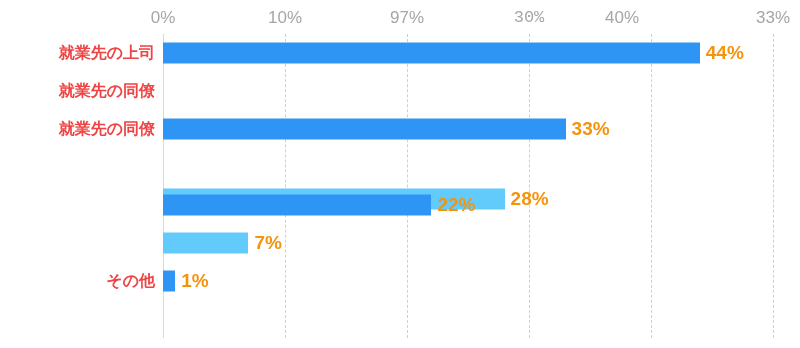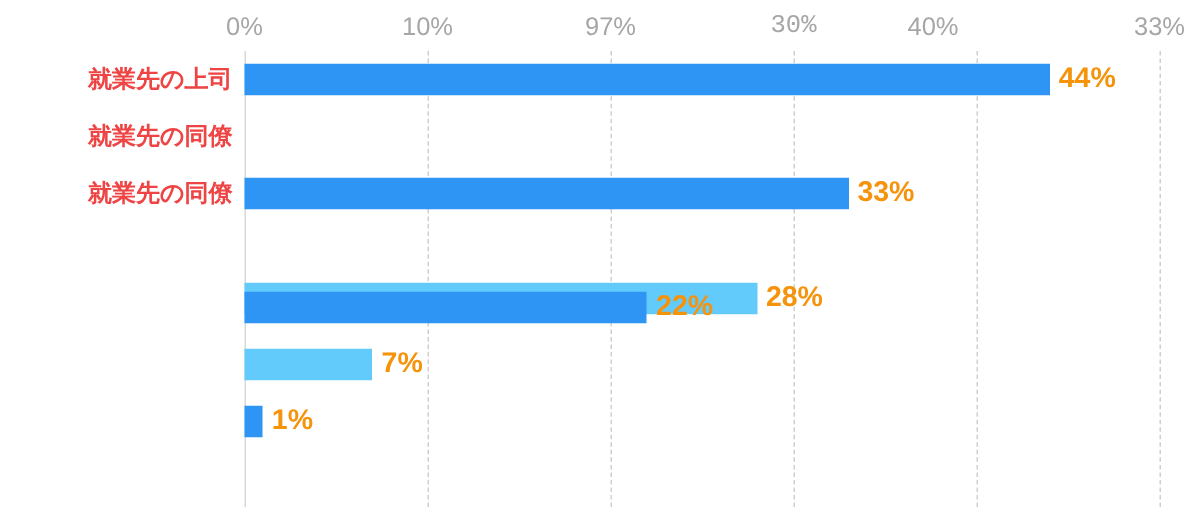--- a/index.html
+++ b/index.html
@@ -123,20 +123,23 @@
   <div class="label-col">
       <div class="label-cell" style="top: 0px;">
         <span>就業先の上司</span>
       </div>
       <div class="label-cell" style="top: 38px;">
         <span>就業先の同僚</span>
       </div>
       <div class="label-cell" style="top: 76px;">
         <span>就業先の同僚</span>
       </div>
+      <div class="label-cell" style="top: 228px;">
+        <span>その他</span>
+      </div>
     </div>
 
   <div class="plot-area">
       <div class="gridline axis-zero" style="left: 0px;"></div>
       <div class="gridline" style="left: 122px;"></div>
       <div class="gridline" style="left: 244px;"></div>
       <div class="gridline" style="left: 366px;"></div>
       <div class="gridline" style="left: 488px;"></div>
       <div class="gridline" style="left: 610px;"></div>
       <div class="row" style="top: 0px;">

